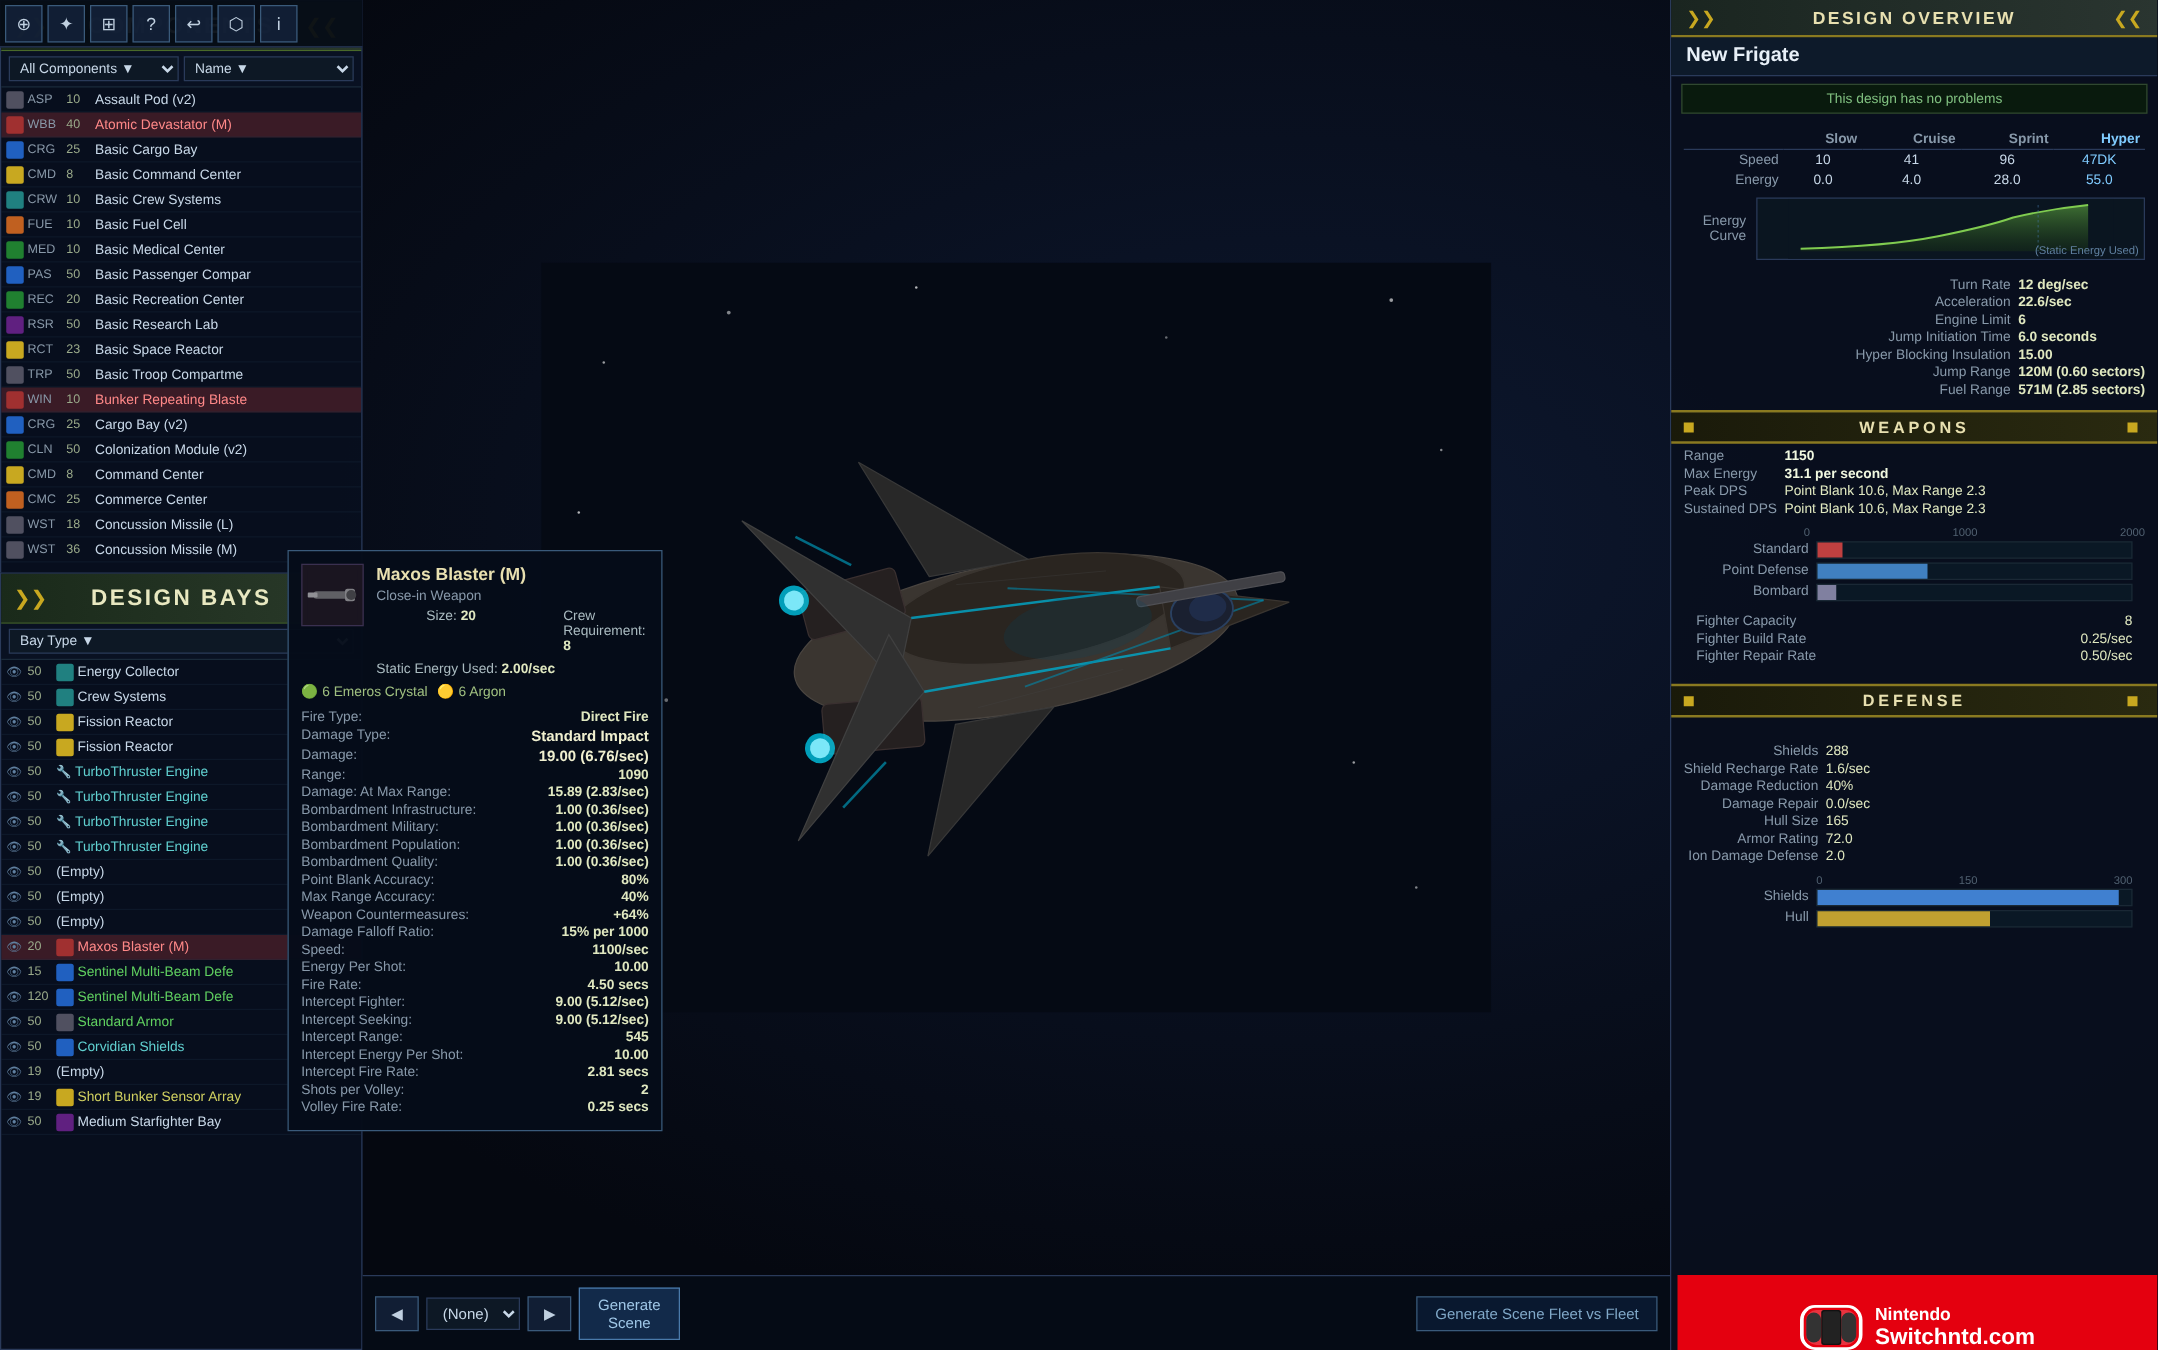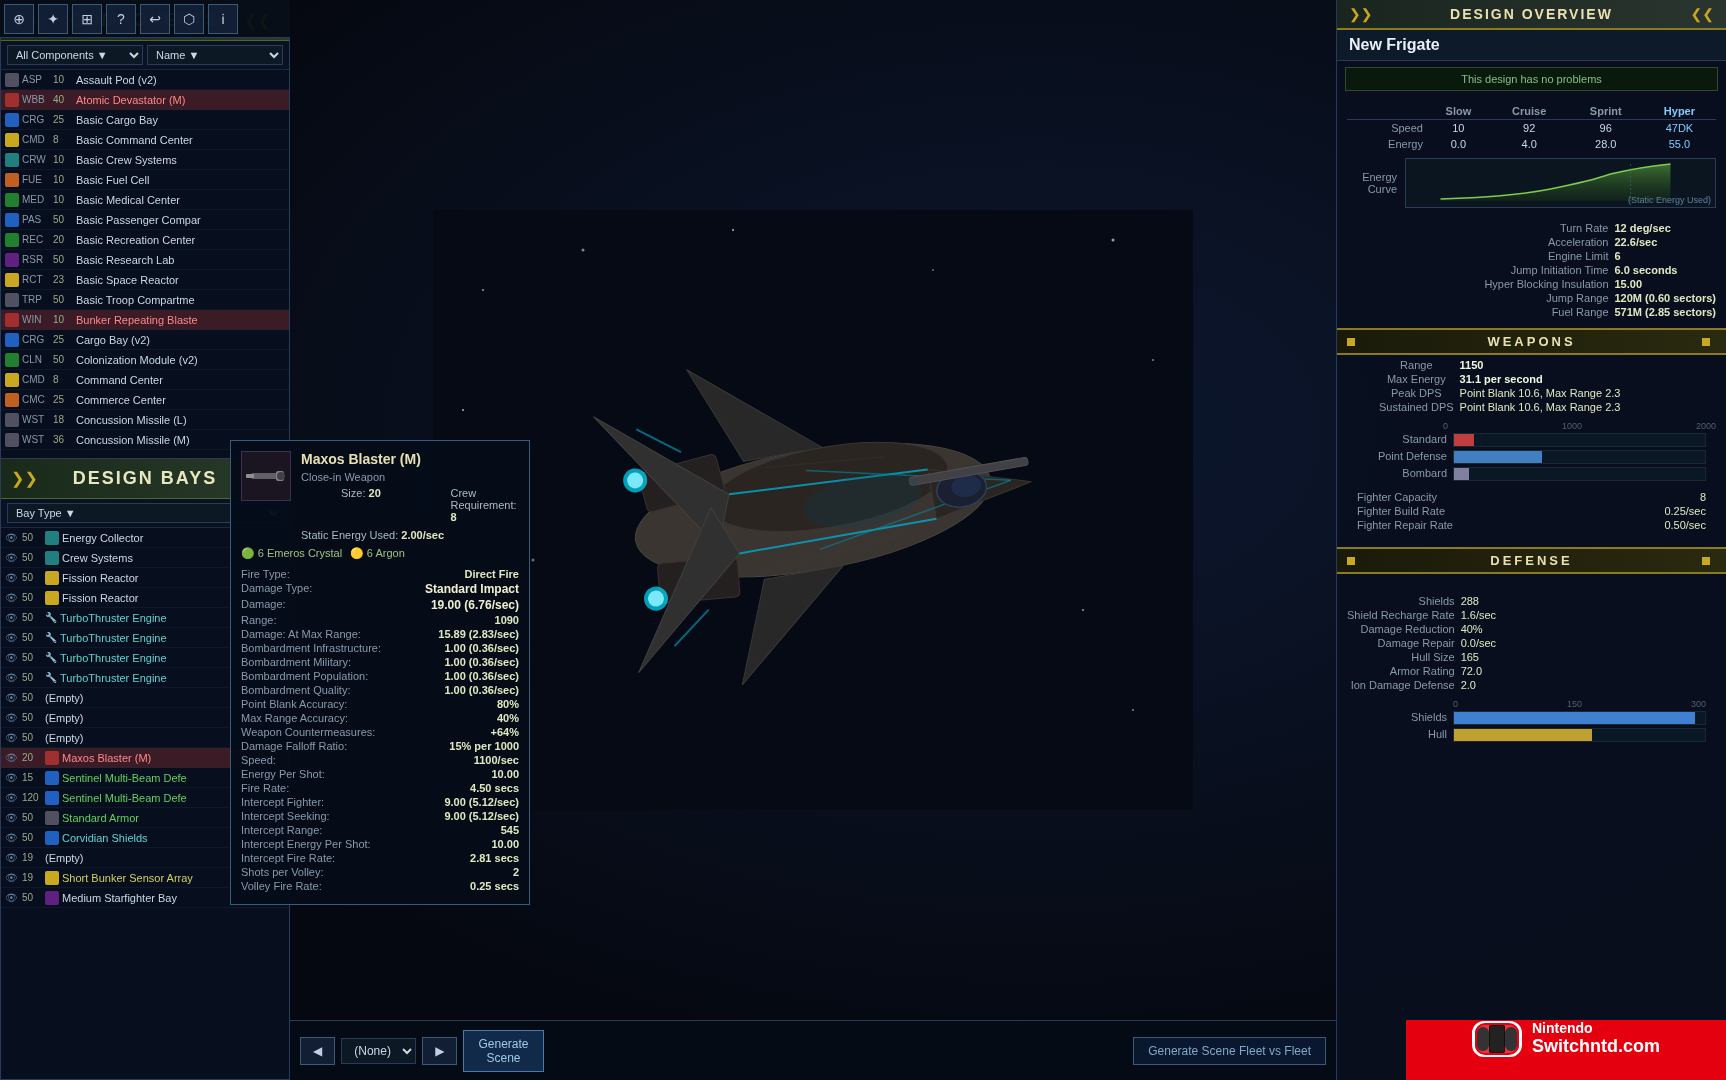--- a/index.html
+++ b/index.html
@@ -334,21 +334,21 @@
 
     .speed-table {
       width: 100%;
       border-collapse: collapse;
       font-size: 11px;
       margin-bottom: 6px;
     }
 
     .speed-table th {
       color: #8899aa;
-      text-align: center;
+      text-align: right;
       padding: 2px 4px;
       border-bottom: 1px solid #2a3a5a;
     }
 
     .speed-table td {
       text-align: center;
       padding: 2px 4px;
       color: #c8d8e8;
     }
 
@@ -404,21 +404,21 @@
     .weapons-section { padding: 4px 10px; }
 
     .weapon-stats-grid {
       display: grid;
       grid-template-columns: auto 1fr;
       gap: 2px 6px;
       font-size: 11px;
       margin-bottom: 8px;
     }
 
-    .ws-label { color: #8899aa; text-align: center; margin-left: 32px; }
+    .ws-label { color: #8899aa; text-align: left; }
     .ws-value { color: #e0e8c0; }
     .ws-value-bold { color: #f0f8e0; font-weight: bold; }
 
     .bar-chart-section {
       padding: 0 10px;
       margin-bottom: 6px;
     }
 
     .bar-row {
       display: flex;
@@ -581,25 +581,25 @@
       padding: 6px 14px;
       cursor: pointer;
       font-size: 12px;
     }
 
     
     .nintendo-badge {
       position: absolute;
       bottom: 0;
       right: 0;
-      width: 320px;
+      width: 384px;
       height: 60px;
       background: #e4000f;
       display: flex;
-      align-items: flex-start;
+      align-items: flex-end;
       justify-content: center;
       z-index: 15;
     }
 
     .nintendo-logo-area {
       display: flex;
       align-items: center;
       gap: 10px;
     }
 
@@ -1116,21 +1116,21 @@
           <tr>
         <th></th>
         <th>Slow</th>
         <th>Cruise</th>
         <th>Sprint</th>
         <th style="color:#80ccff;">Hyper</th>
       </tr>
       <tr>
         <td>Speed</td>
         <td>10</td>
-        <td>92</td>
+        <td>41</td>
         <td>96</td>
         <td class="hyper">47DK</td>
       </tr>
       <tr>
         <td>Energy</td>
         <td>0.0</td>
         <td>4.0</td>
         <td>28.0</td>
         <td class="hyper">55.0</td>
       </tr>

